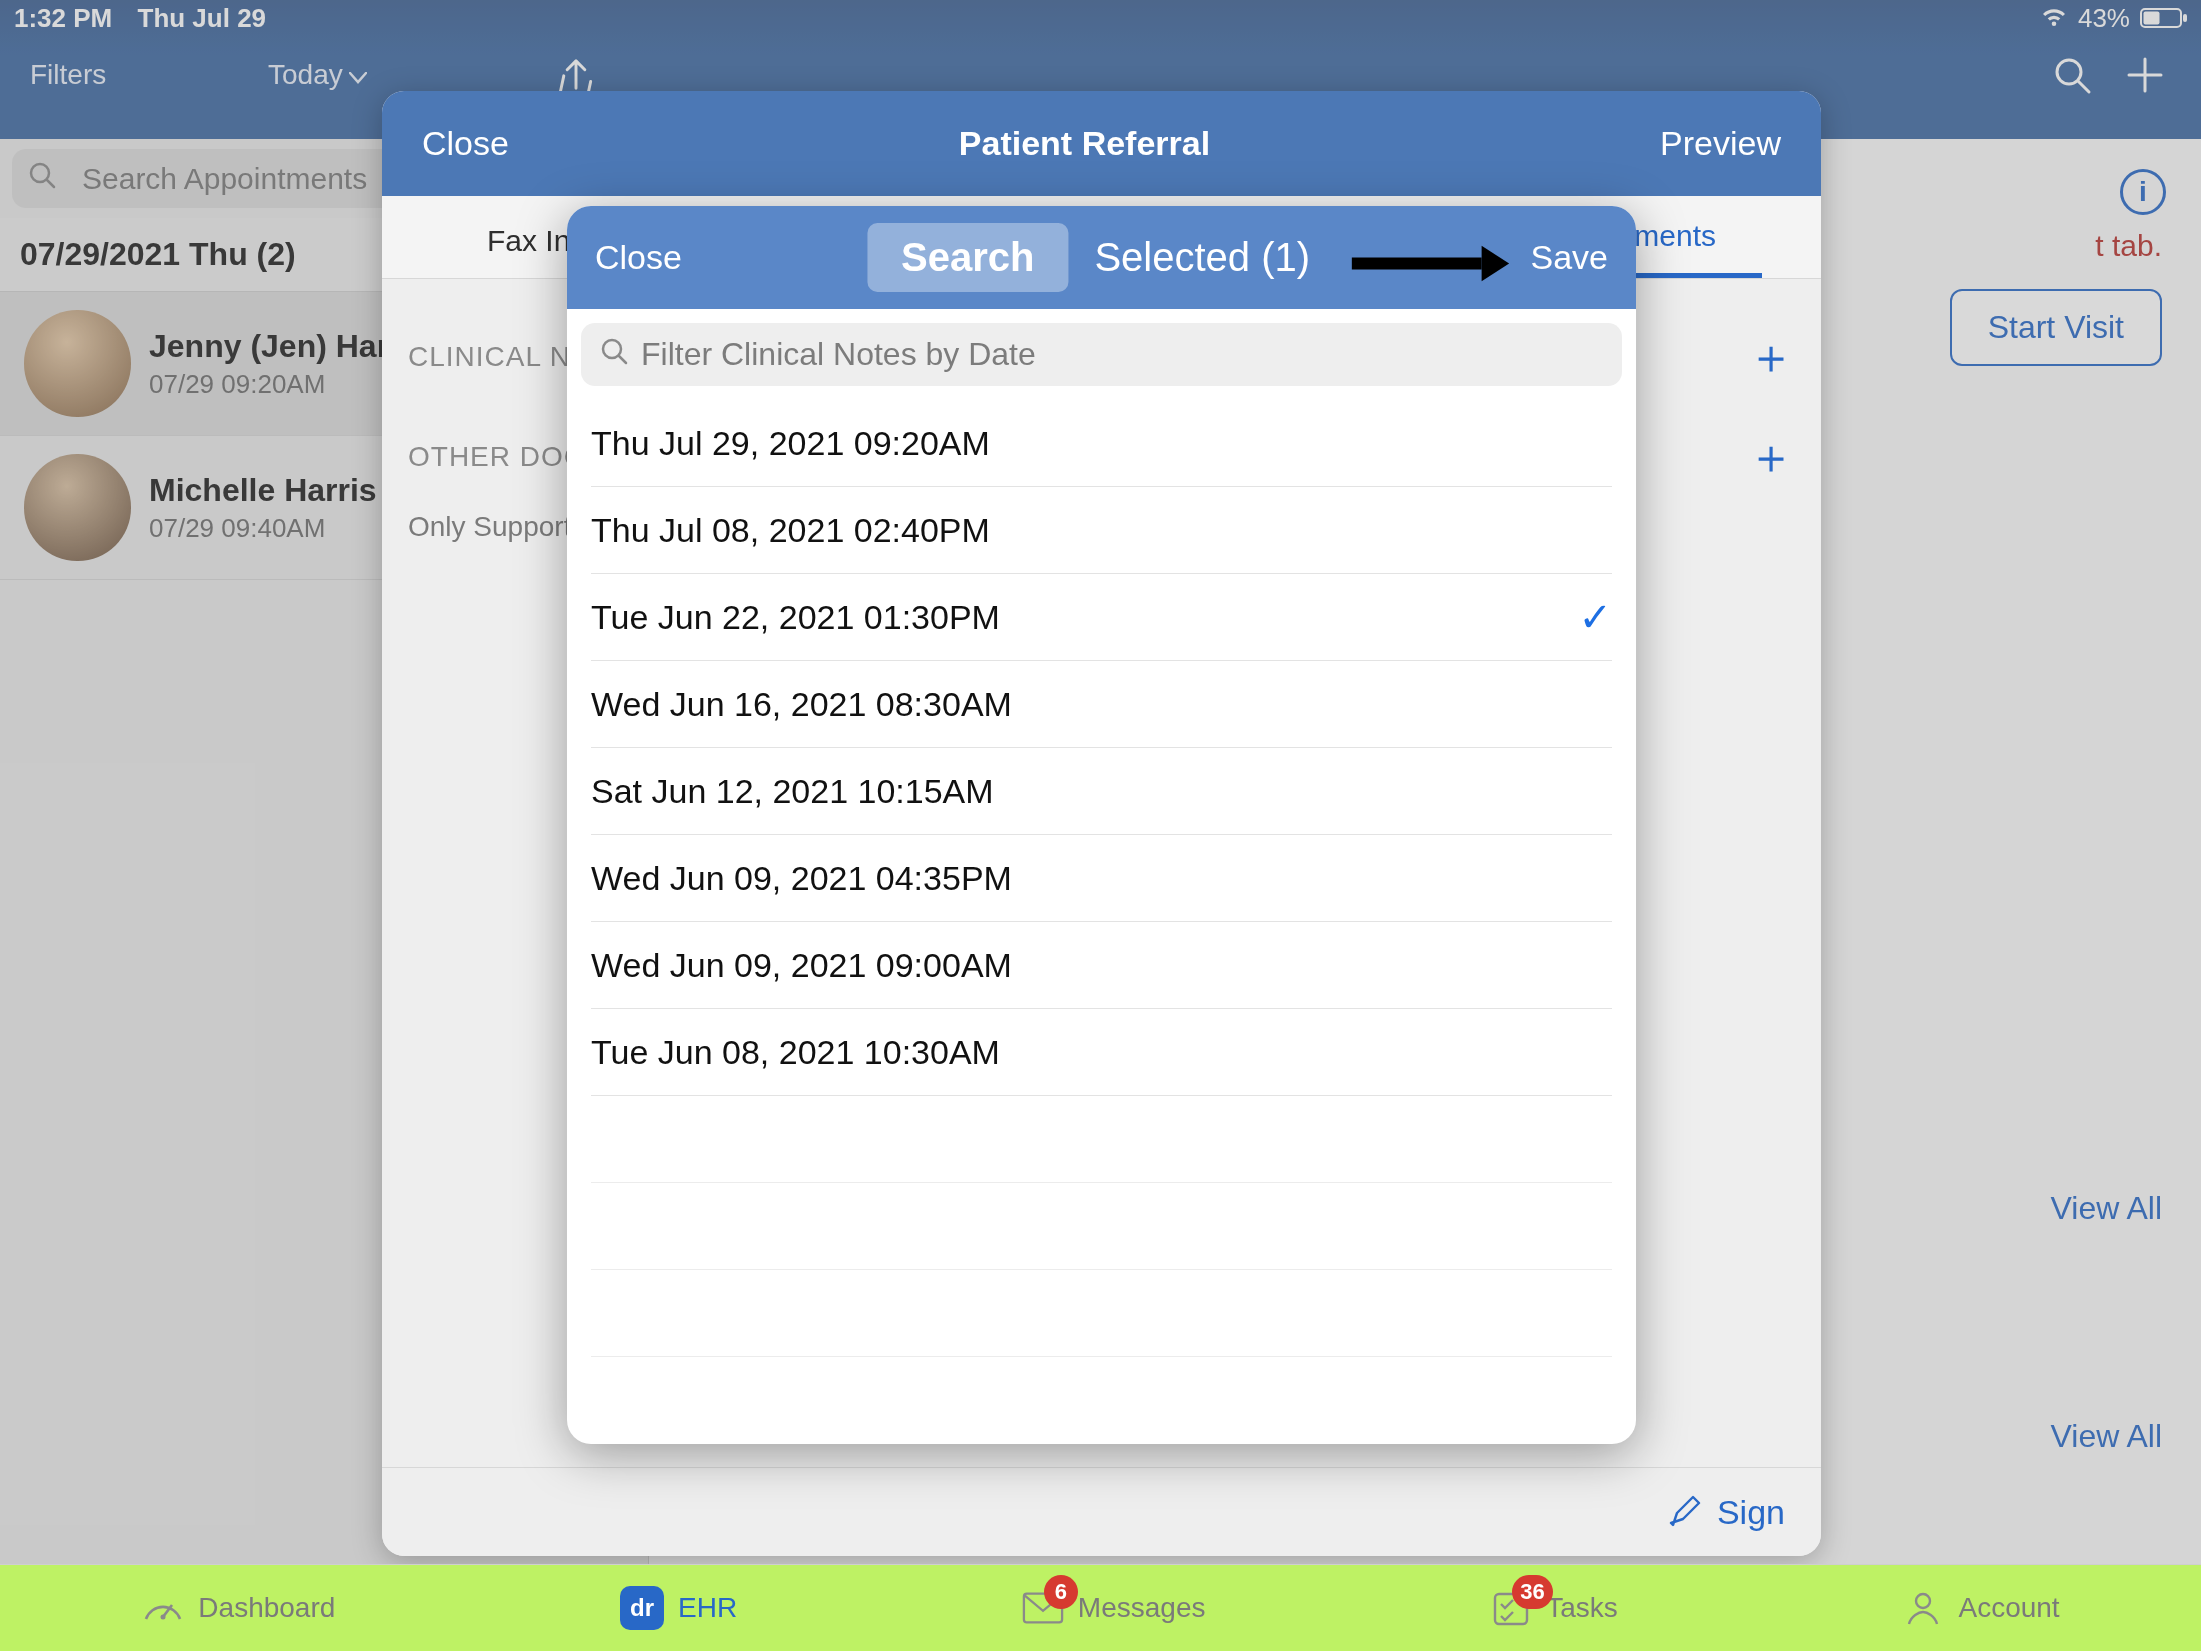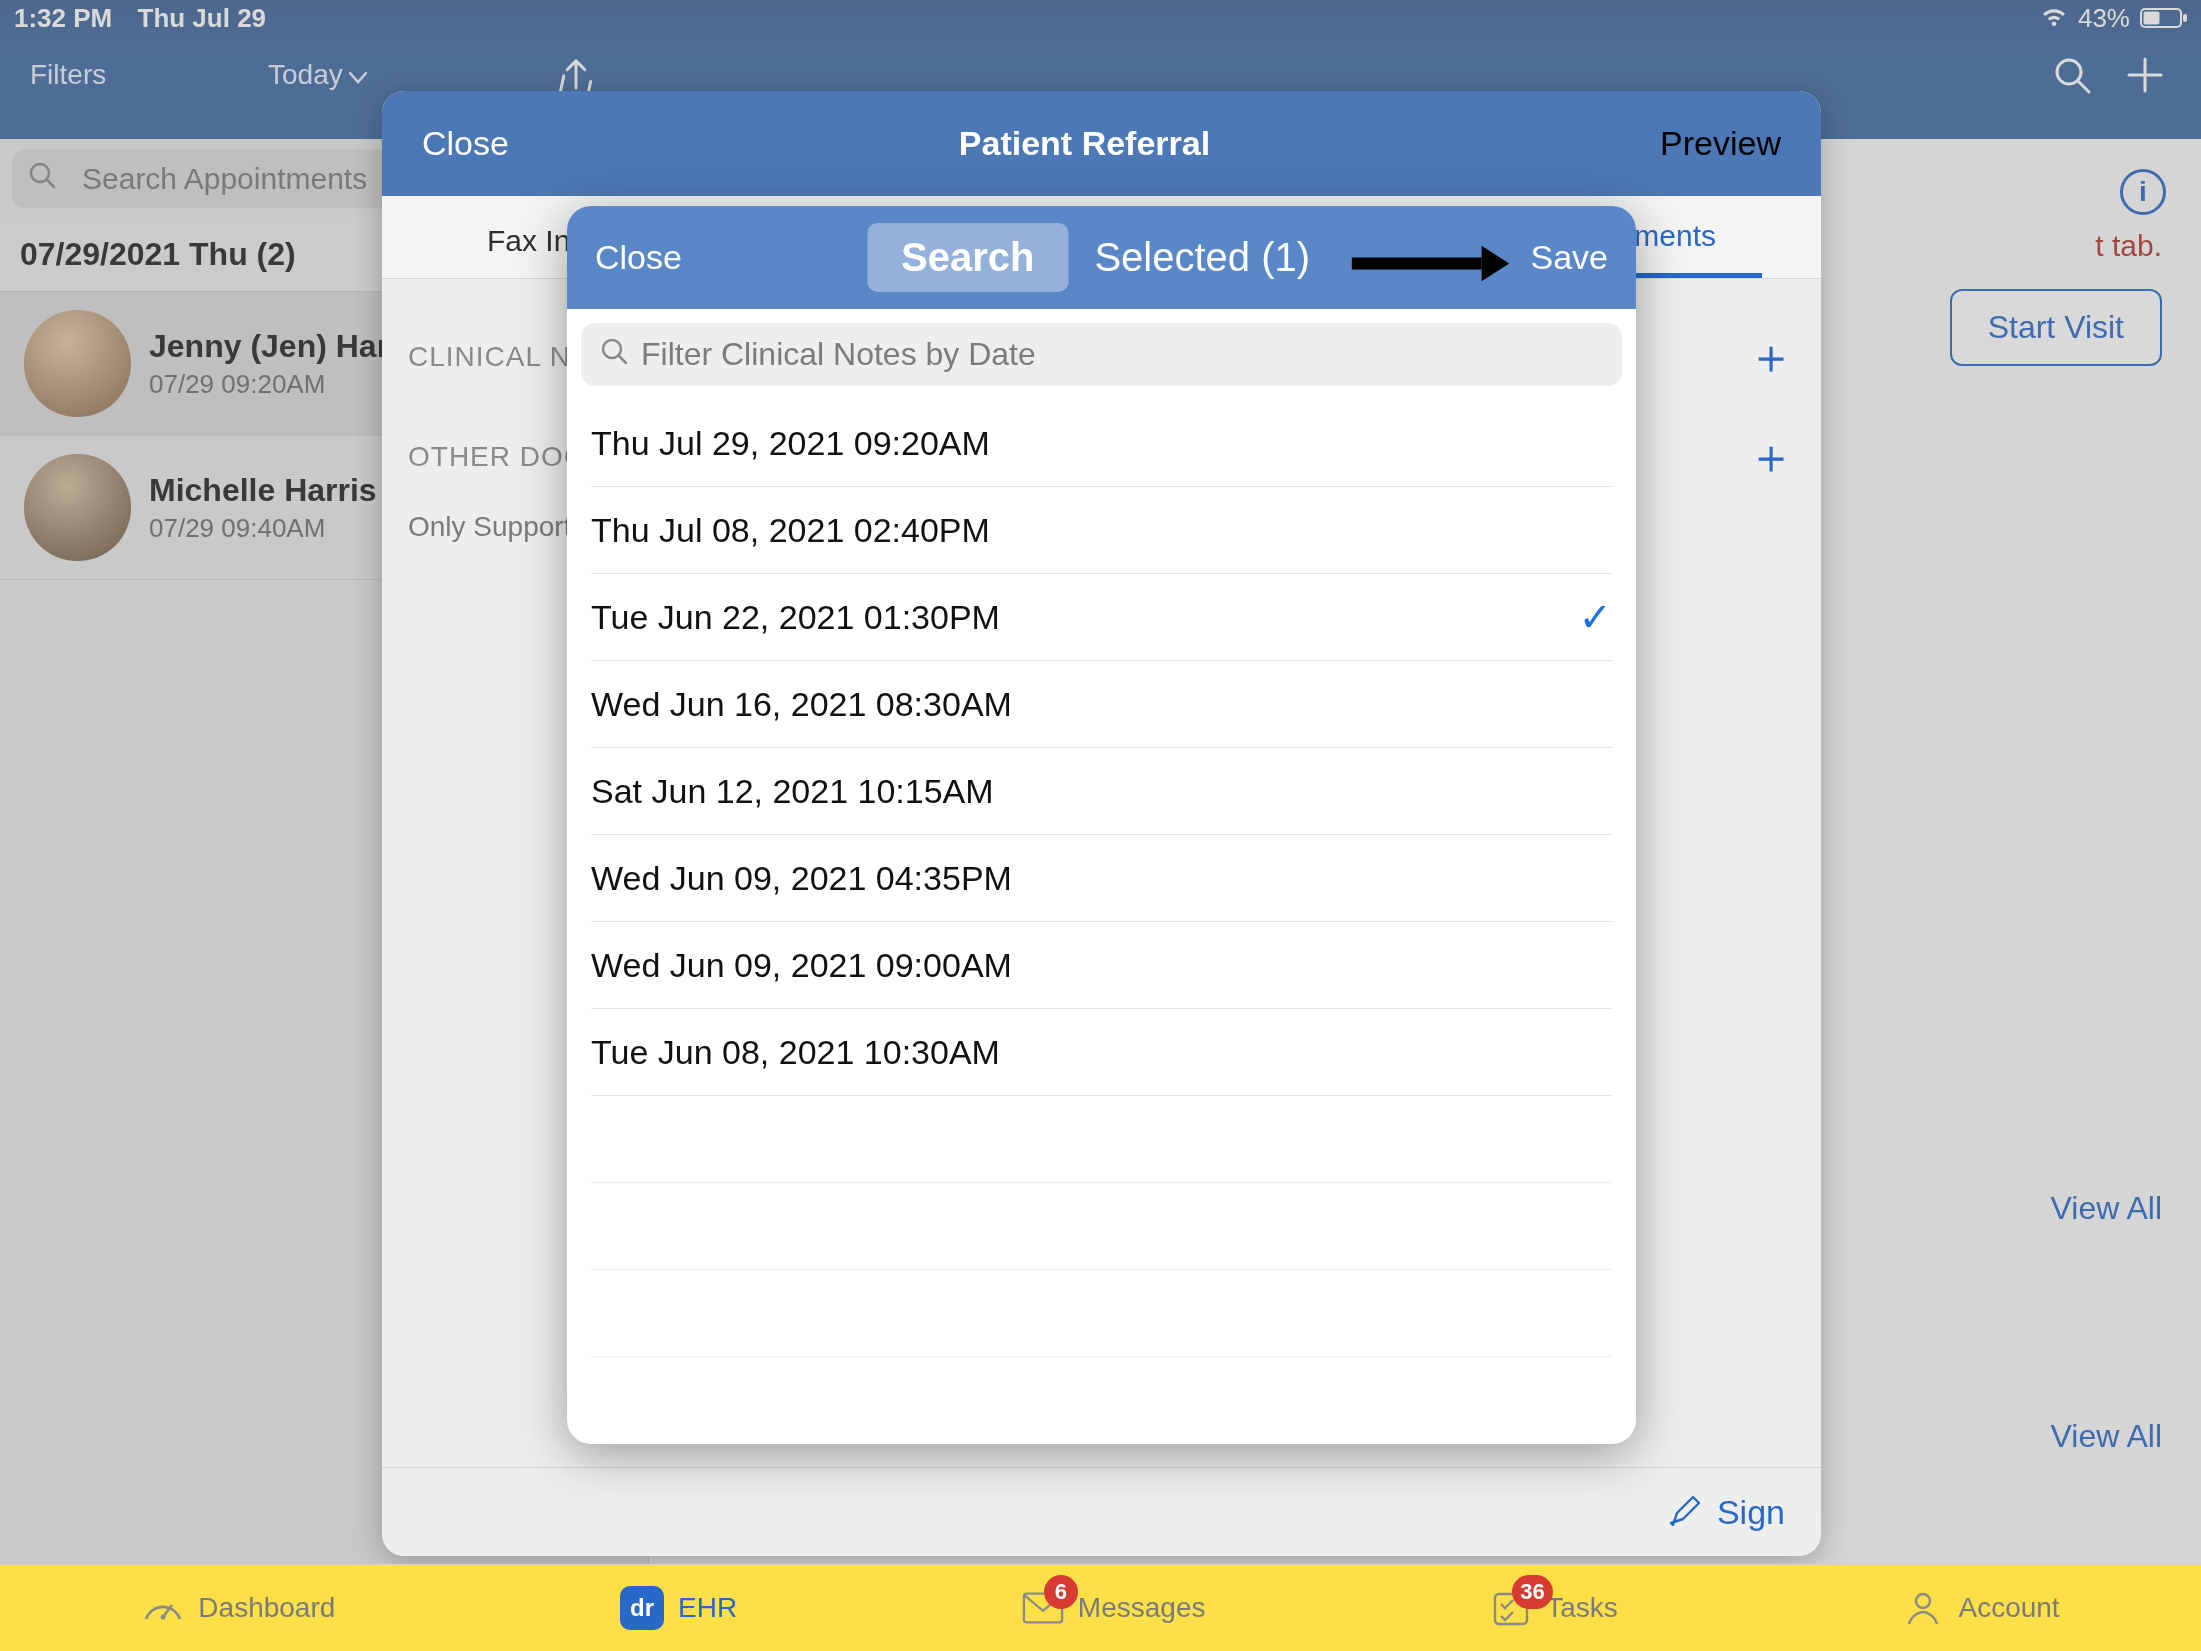--- a/index.html
+++ b/index.html
@@ -86,21 +86,21 @@
     position:absolute; left: 382px; top: 91px; width: 1439px; height: 1465px;
     background:#eeeeee; border-radius: 22px; box-shadow: 0 6px 30px rgba(0,0,0,0.25);
     overflow:hidden;
   }
   .modal1-header {
     height: 105px; background:#4c78b5; display:flex; align-items:center; padding:0 40px;
     color:#fff; font-size:34px;
   }
   .modal1-header .m1-close { color:#fff; font-weight:400;}
   .modal1-header .m1-title { flex:1; text-align:center; font-weight:600;}
-  .modal1-header .m1-preview { color:#000000; }
+  .modal1-header .m1-preview { color:#ffffff; }
   .modal1-tabs {
     height: 83px; background:#f4f4f4; border-bottom: 1px solid #d7d7d7;
     display:flex; align-items:flex-end; padding: 0 59px; gap: 0;
     color:#303030; font-size:30px;
   }
   .modal1-tabs .tab { padding: 20px 46px; color:#2f2f2f; }
   .modal1-tabs .tab.active-underline{
      border-bottom:5px solid #2868c7; color:#2868c7; font-weight:400;
   }
   .tabs-right { margin-left:auto; color:#2868c7; padding: 20px 10px;}
@@ -152,21 +152,21 @@
   .note-list { padding: 0 24px; }
   .note-item {
     height: 87px; display:flex; align-items:center; border-bottom:1px solid #e3e3e3;
     font-size:34px; color:#111;
   }
   .note-item .check { margin-left:auto; color:#1d6fe3; font-size:40px; }
   .note-item.empty { border-bottom:1px solid #ececec; }
 
   
   .tabbar {
-    position:absolute; left:0; right:0; bottom:0; height:87px; background:#fde047;
+    position:absolute; left:0; right:0; bottom:0; height:87px; background:#bef264;
     border-top:1px solid #cfcfcf; display:flex; align-items:center; justify-content:space-around;
     font-size:28px; color:#7a7a7a;
   }
   .tab-item { display:flex; align-items:center; gap:14px; position:relative;}
   .tab-item.active { color:#2868c7; }
   .tab-item .icon { width:42px; height:42px; display:inline-flex; align-items:center; justify-content:center;}
   .dr-badge {
     width:44px; height:44px; border-radius:10px; background:#2868c7; color:#fff;
     display:flex; align-items:center; justify-content:center; font-weight:700; font-size:24px;
   }

